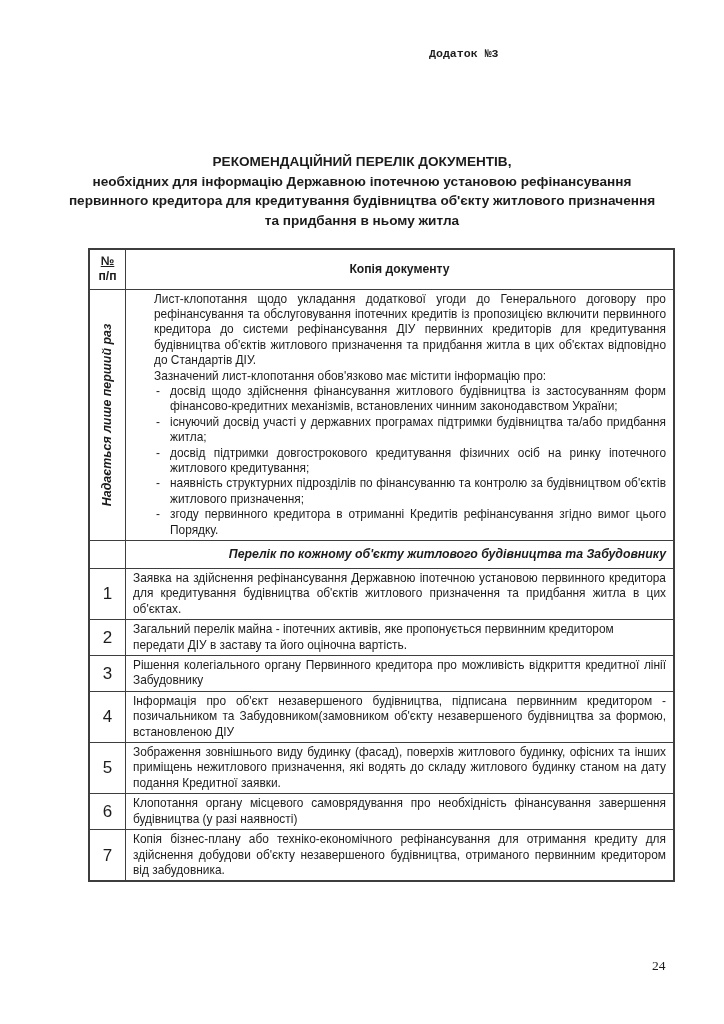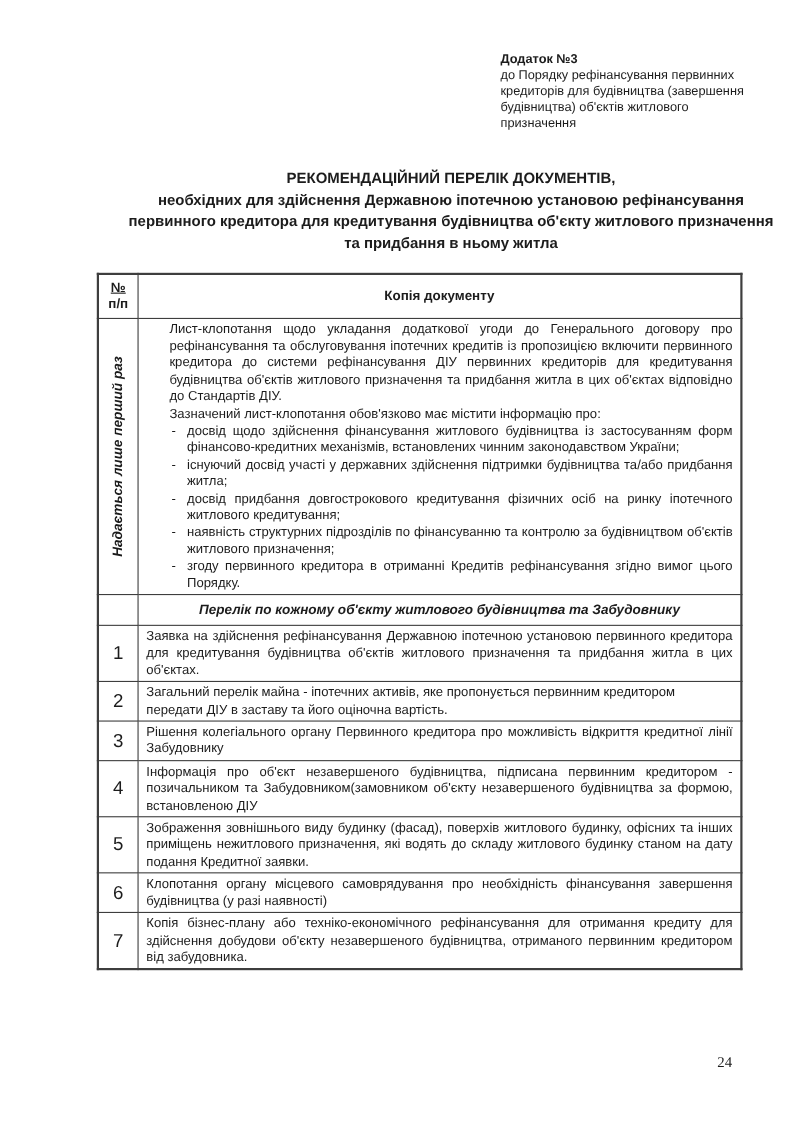--- a/index.html
+++ b/index.html
@@ -9,40 +9,39 @@
     width: 724px;
     height: 1024px;
     background: #ffffff;
     font-family: "Liberation Sans", sans-serif;
     color: #1c1c1c;
     overflow: hidden;
   }
   
   .annex {
     position: absolute;
-    left: 455px;
+    left: 429px;
     top: 47px;
     width: 258px;
-    font-family: Liberation Sans, sans-serif;
+    font-family: Liberation Mono, monospace;
     font-size: 11.6px;
     line-height: 14.6px;
   }
   .annex-title { font-weight: bold; }
   .annex-text { white-space: pre-line; }
   
   .doc-title {
     position: absolute;
     left: 62px;
     top: 152px;
     width: 600px;
     text-align: center;
     font-weight: bold;
     font-size: 13.6px;
     line-height: 19.5px;
-    margin-left: 48px;
   }
   
   .doc-table {
     position: absolute;
     left: 88px;
     top: 248px;
     width: 587px;
     border-collapse: collapse;
     border: 2px solid #3e3e3e;
     font-size: 11.9px;
@@ -84,21 +83,21 @@
   .bullet .btext { flex: 1; text-align: justify; }
   
   .num-cell {
     text-align: center;
     vertical-align: middle !important;
     font-size: 17px;
     padding: 0;
   }
   
   .section-cell {
-    text-align: center;
+    text-align: right;
     font-weight: bold;
     font-style: italic;
     font-size: 12.3px;
     vertical-align: middle !important;
     padding: 4px 10px;
   }
   .section-cell .plain-italic { font-weight: normal; font-style: italic; }
   .section-row-1 td { height: 28px; }
   
   .page-number {
@@ -110,29 +109,25 @@
     text-align: center;
   }
 </style>
 </head>
 <body>
 
 <div class="page">
 
   <div class="annex">
     <div class="annex-title">Додаток №3</div>
-    <div class="annex-text">до Порядку рефінансування первинних
-кредиторів для будівництва (завершення
-будівництва) об'єктів житлового
-призначення</div>
   </div>
 
   <div class="doc-title">
     <div>РЕКОМЕНДАЦІЙНИЙ ПЕРЕЛІК ДОКУМЕНТІВ,</div>
-    <div>необхідних для здійснення Державною іпотечною установою рефінансування первинного кредитора для кредитування будівництва об'єкту житлового призначення та придбання в ньому житла</div>
+    <div>необхідних для інформацію Державною іпотечною установою рефінансування первинного кредитора для кредитування будівництва об'єкту житлового призначення та придбання в ньому житла</div>
   </div>
 
   <table class="doc-table">
     <colgroup>
         <col class="col-num">
         <col>
       </colgroup>
 
     <tbody>
         <tr class="head-row">
@@ -149,25 +144,25 @@
       </td>
       <td class="content">
         <p>Лист-клопотання щодо укладання додаткової угоди до Генерального договору про рефінансування та обслуговування іпотечних кредитів із пропозицією включити первинного кредитора до системи рефінансування ДІУ первинних кредиторів для кредитування будівництва об'єктів житлового призначення та придбання житла в цих об'єктах відповідно до Стандартів ДІУ.</p>
         <p>Зазначений лист-клопотання обов'язково має містити інформацію про:</p>
         <div class="bullet">
           <span class="dash">-</span>
           <span class="btext">досвід щодо здійснення фінансування житлового будівництва із застосуванням форм фінансово-кредитних механізмів, встановлених чинним законодавством України;</span>
         </div>
         <div class="bullet">
           <span class="dash">-</span>
-          <span class="btext">існуючий досвід участі у державних здійснення підтримки будівництва та/або придбання житла;</span>
-        </div>
-        <div class="bullet">
-          <span class="dash">-</span>
-          <span class="btext">досвід придбання довгострокового кредитування фізичних осіб на ринку іпотечного житлового кредитування;</span>
+          <span class="btext">існуючий досвід участі у державних програмах підтримки будівництва та/або придбання житла;</span>
+        </div>
+        <div class="bullet">
+          <span class="dash">-</span>
+          <span class="btext">досвід підтримки довгострокового кредитування фізичних осіб на ринку іпотечного житлового кредитування;</span>
         </div>
         <div class="bullet">
           <span class="dash">-</span>
           <span class="btext">наявність структурних підрозділів по  фінансуванню та контролю за будівництвом об'єктів житлового призначення;</span>
         </div>
         <div class="bullet">
           <span class="dash">-</span>
           <span class="btext">згоду первинного кредитора в отриманні Кредитів рефінансування згідно вимог цього Порядку.</span>
         </div>
       </td>

